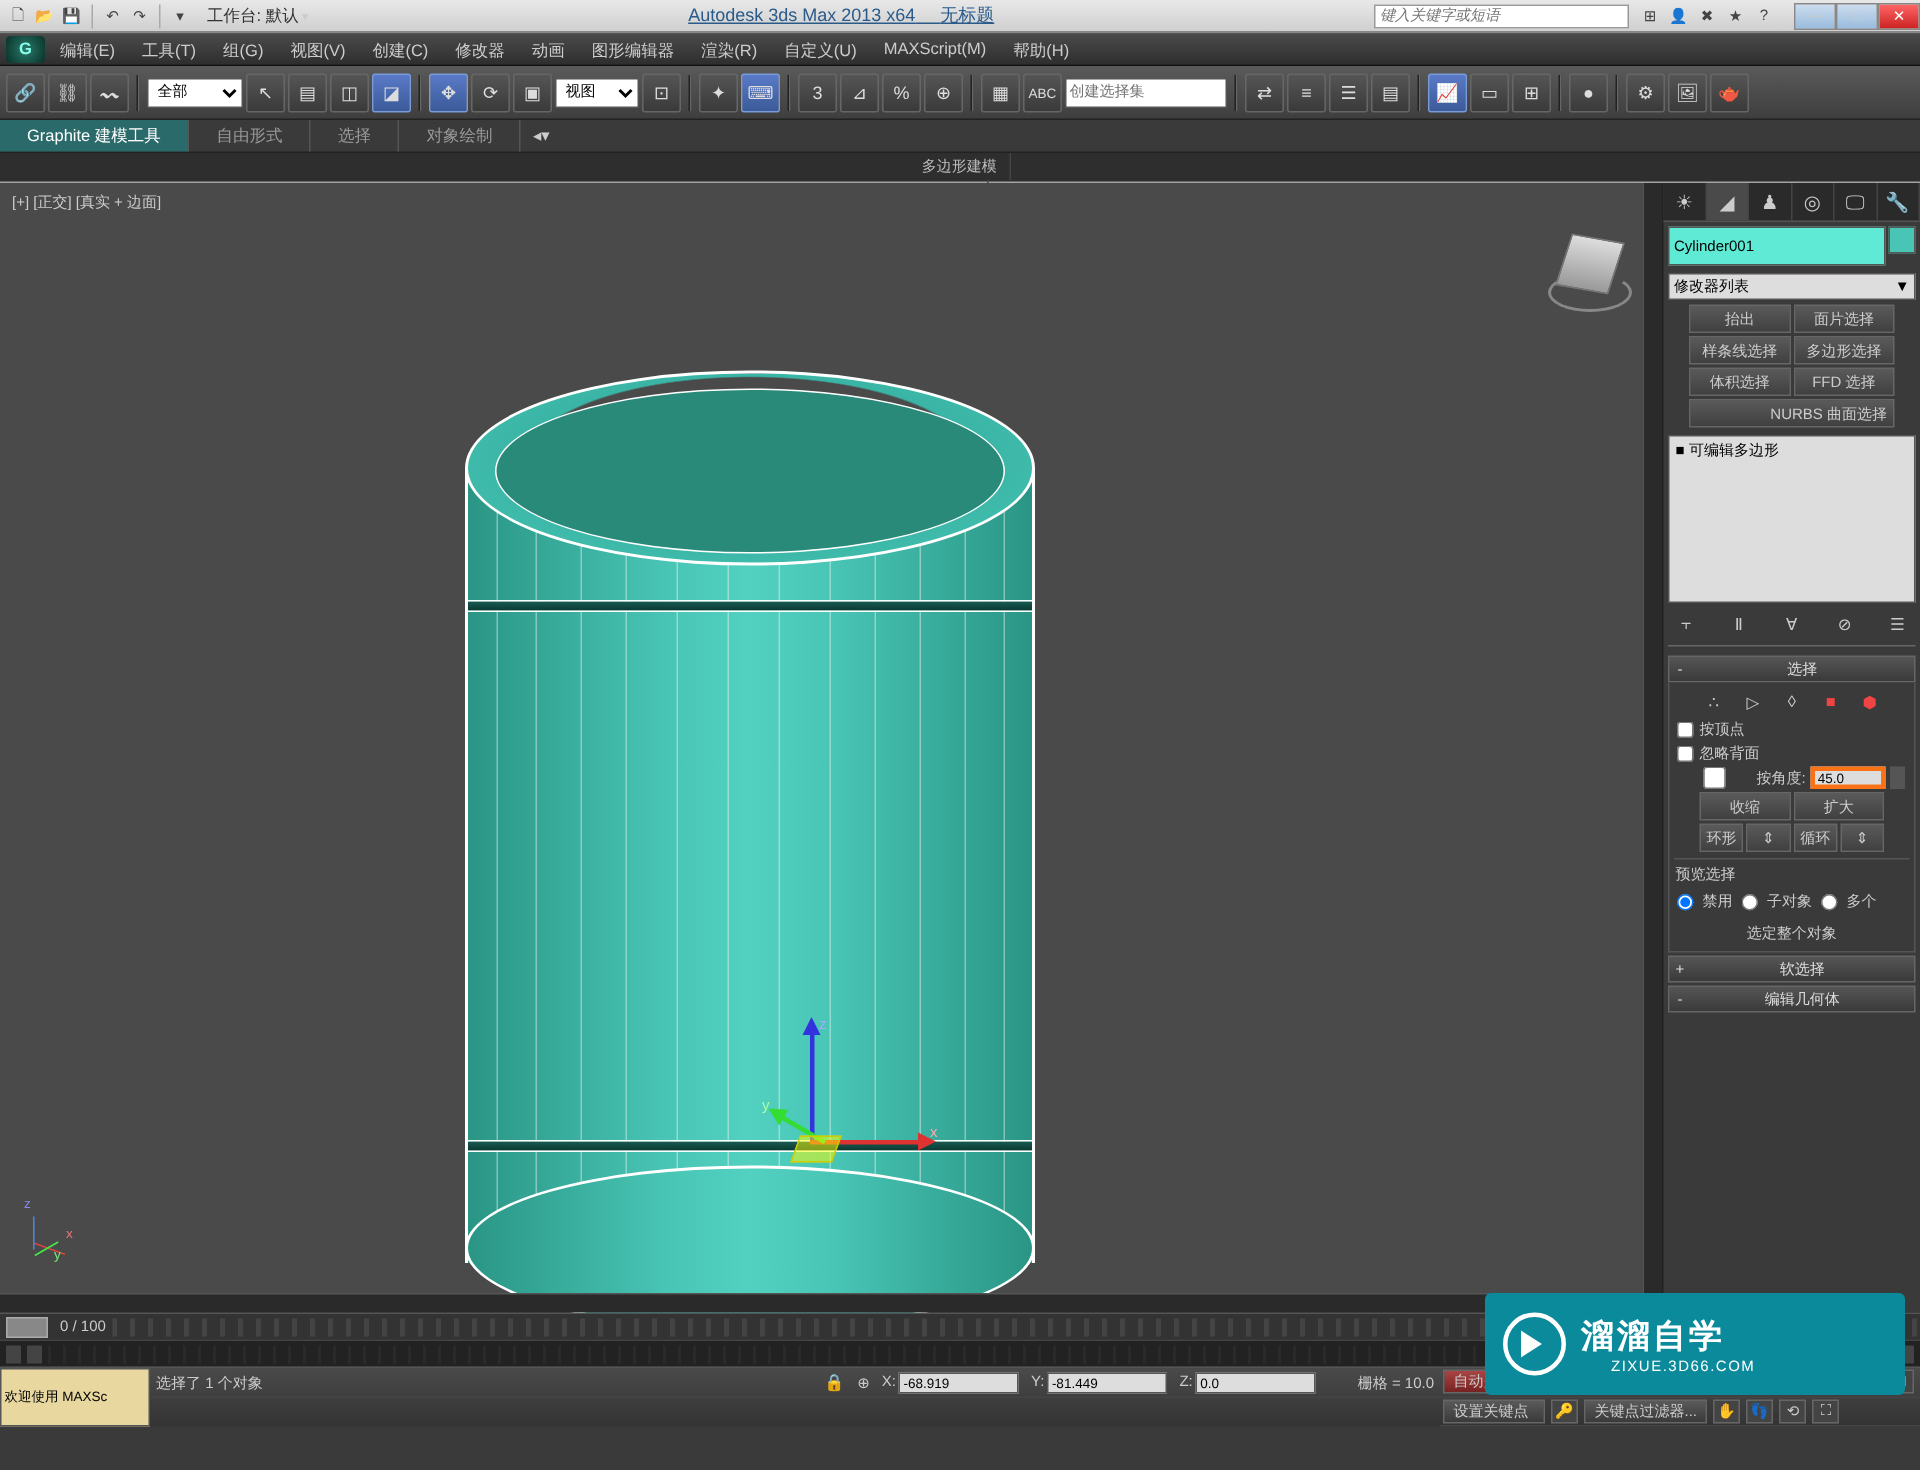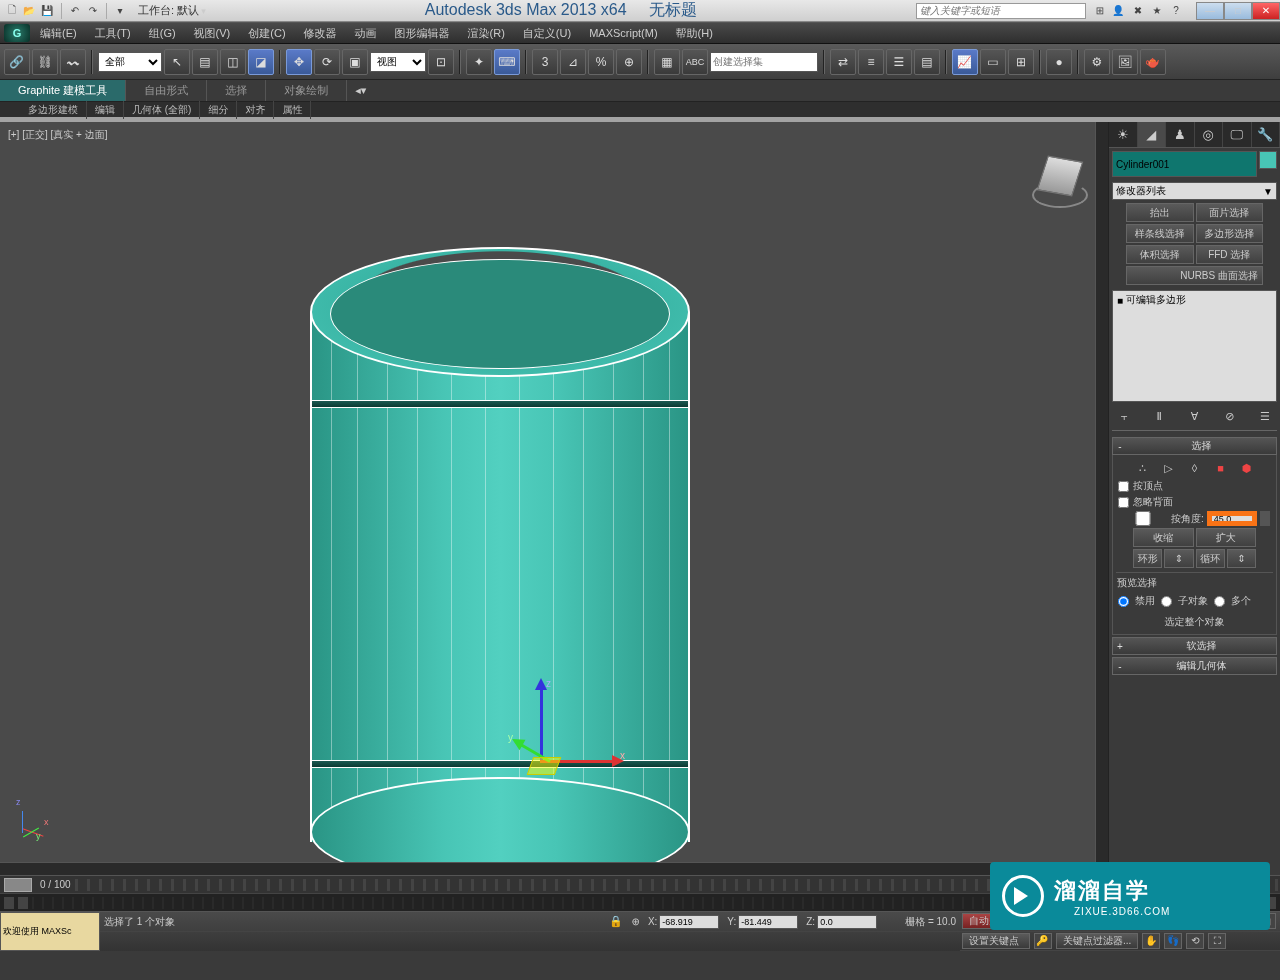--- a/index.html
+++ b/index.html
@@ -2,41 +2,41 @@
 <html><head>
 <meta charset="utf-8">
 <style>
 * { margin:0; padding:0; box-sizing:border-box; font-family:"Microsoft YaHei",Arial,sans-serif; }
 body { width:1280px; height:980px; background:#3a3a3a; overflow:hidden; position:relative; font-size:11px; color:#ccc; }
 .titlebar { height:22px; background:linear-gradient(#e8e8e8,#cfcfcf); display:flex; align-items:center; border-bottom:1px solid #888; }
 .tb-icons { display:flex; gap:2px; padding:0 4px; }
 .tb-ico { width:16px; height:16px; display:flex; align-items:center; justify-content:center; font-size:10px; color:#444; }
 .tb-sep { width:1px; height:16px; background:#aaa; margin:0 3px; }
 .tb-label { color:#333; font-size:11px; margin-left:6px; }
-.tb-title { flex:1; text-align:center; color:#2a5a8a; font-size:16px; }
+.tb-title { flex:1; text-align:center; color:#2a5a8a; font-size:12px;text-decoration:underline; }
 .tb-search { width:170px; height:16px; background:#fff; border:1px solid #999; font-size:10px; color:#999; padding:0 3px; font-style:italic; }
 .tb-right-icons { display:flex; gap:3px; padding:0 6px; }
 .win-controls { display:flex; margin-left:6px; }
 .win-btn { width:28px; height:18px; display:flex; align-items:center; justify-content:center; font-size:10px; border:1px solid #888; }
 .win-min{background:linear-gradient(#cde,#9bd);} .win-max{background:linear-gradient(#cde,#9bd);} .win-close{background:linear-gradient(#f66,#c22);color:#fff;}
 
 .menubar { height:22px; background:linear-gradient(#4a4a4a,#2e2e2e); display:flex; align-items:center; padding:0 4px; gap:2px; border-top:1px solid #555; border-bottom:1px solid #111;}
 .app-btn { width:26px; height:18px; background:radial-gradient(circle,#2a7a6a,#083028); border-radius:3px; display:flex; align-items:center; justify-content:center; color:#8fe; font-size:11px; font-weight:bold;}
 .menu-item { padding:3px 8px; color:#ccc; font-size:11px; cursor:default; }
 
 .toolbar1 { height:36px; background:linear-gradient(#5a5a5a,#3e3e3e); display:flex; align-items:center; padding:0 4px; gap:2px; border-bottom:1px solid #222;}
 .tool-btn { width:26px; height:26px; background:linear-gradient(#555,#3a3a3a); border:1px solid #666; border-radius:2px; display:flex; align-items:center; justify-content:center; font-size:12px; color:#ddd; }
 .tool-btn.active { background:linear-gradient(#5a7ac8,#3a5a98); border-color:#7a9ad8; }
 .tool-sep { width:2px; height:24px; background:#222; border-right:1px solid #666; margin:0 3px;}
 .tool-dd { height:20px; background:#fff; border:1px solid #555; color:#000; font-size:10px; padding:0 2px; }
 
 .ribbonbar { height:22px; background:#3a3a3a; display:flex; align-items:center; border-bottom:1px solid #222;}
 .ribbon-tab { padding:3px 18px; font-size:11px; color:#999; border-right:1px solid #555;}
 .ribbon-tab.active { background:#2a6a6a; color:#fff; }
-.ribbonbar2 { height:20px; background:#2e2e2e; display:flex; align-items:center; padding:0 20px; gap:0; border-bottom:5px solid #a3a3a3;}
+.ribbonbar2 { height:20px; background:#2e2e2e; display:flex; align-items:center; padding:0 4px; gap:0; border-bottom:1px solid #a3a3a3;flex-direction:column;}
 .ribbon-sub { padding:2px 8px; font-size:10px; color:#bbb; border-right:1px solid #444;}
 
 .main-area { display:flex; height:753px; }
 .viewport { flex:1; background:#4a4a4a; position:relative; overflow:hidden; }
 .vp-label { position:absolute; top:6px; left:8px; color:#ccc; font-size:10px;}
 .viewcube { position:absolute; top:28px; right:20px; width:56px; height:56px; }
 .viewcube .cube { width:36px; height:36px; background:linear-gradient(#ddd,#999); border:1px solid #777; transform:rotate(10deg) skew(-8deg); position:absolute; top:8px; left:10px;}
 .viewcube .ring { width:56px; height:26px; border:2px solid #888; border-radius:50%; position:absolute; bottom:-2px; left:0; border-top-color:transparent;}
 .axis-widget { position:absolute; bottom:34px; left:14px; width:40px; height:40px;}
 .axis-widget .x{position:absolute;bottom:8px;left:8px;width:22px;height:1px;background:#e44;transform:rotate(20deg);}
@@ -64,61 +64,61 @@
 .gizmo .box{position:absolute;left:40px;top:75px;width:28px;height:18px;background:rgba(255,255,0,0.5);border:1px solid #cc0;transform:skew(-20deg);}
 .gizmo .lz{position:absolute;left:56px;top:-4px;color:#aaf;font-size:10px;}
 .gizmo .lx{position:absolute;left:130px;top:68px;color:#faa;font-size:10px;}
 .gizmo .ly{position:absolute;left:18px;top:50px;color:#afa;font-size:10px;}
 
 .cmd-panel { width:172px; background:#3a3a3a; border-left:1px solid #222; display:flex; flex-direction:column; }
 .cp-tabs { height:26px; display:flex; background:#2a2a2a; border-bottom:1px solid #555;}
 .cp-tab { flex:1; display:flex; align-items:center; justify-content:center; font-size:13px; border-right:1px solid #444;}
 .cp-tab.active{ background:#4a4a4a;}
 .cp-name { display:flex; padding:3px; gap:2px;}
-.cp-name input{ flex:1; height:18px; background:#0f766e; border:1px solid #555; font-size:10px; padding:12px 3px; color:#000;}
+.cp-name input{ flex:1; height:18px; background:#5eead4; border:1px solid #555; font-size:10px; padding:12px 3px; color:#000;}
 .cp-color { width:18px; height:18px; background:#48c5b5; border:1px solid #555;}
 .cp-dd { margin:2px 3px; height:18px; background:#ddd; border:1px solid #555; display:flex; align-items:center; padding:0 3px; color:#000; font-size:10px; justify-content:space-between;}
 .cp-btn-row { display:flex; gap:2px; padding:1px 17px;}
 .cp-btn { flex:1; height:19px; background:linear-gradient(#5a5a5a,#404040); border:1px solid #666; display:flex; align-items:center; justify-content:center; font-size:10px; color:#ccc;}
 .cp-stack { margin:4px 3px; height:112px; background:#ddd; border:1px solid #555; color:#000; font-size:10px;}
 .cp-stack-item { padding:2px 4px; display:flex; align-items:center; gap:3px;}
 .cp-mini-row { display:flex; gap:4px; padding:2px 6px; justify-content:space-between;}
 .cp-mini { width:18px; height:16px; display:flex; align-items:center; justify-content:center; font-size:11px;}
 .cp-rollout-hd { height:18px; background:linear-gradient(#555,#3a3a3a); border:1px solid #666; margin:2px 3px 0; display:flex; align-items:center; font-size:10px; color:#ddd;}
 .cp-rollout-hd .pm{width:14px;text-align:center;}
 .cp-rollout-hd .txt{flex:1;text-align:center;}
 .cp-rollout-body { margin:0 3px; padding:3px; background:#3a3a3a; border:1px solid #555; border-top:none;}
 .cp-subobj{display:flex;gap:8px;padding:2px 4px;justify-content:center;}
 .cp-sub{width:18px;height:16px;display:flex;align-items:center;justify-content:center;font-size:11px;}
 .cp-sub.red{color:#e44;}
 .cp-check{display:flex;align-items:center;gap:4px;padding:1px 2px;font-size:10px;}
 .cp-check input[type=checkbox]{width:11px;height:11px;}
 .cp-spin{display:flex;align-items:center;gap:3px;padding:1px 2px;font-size:10px;}
-.cp-spin input{width:50px;height:15px;background:#ddd;border:5px solid #f97316;font-size:9px;padding:0 2px;color:#000;}
+.cp-spin input{width:50px;height:15px;background:#ddd;border:3px solid #f97316;font-size:9px;padding:0 2px;color:#000;}
 .cp-spin .spn{width:10px;height:15px;background:#555;display:flex;flex-direction:column;}
 .cp-radio-row{display:flex;gap:6px;padding:1px 2px;font-size:10px;align-items:center;flex-wrap:wrap;}
 .cp-radio-row input{width:11px;height:11px;}
 
 .timeline { height:18px; background:#333; display:flex; align-items:center; border-top:1px solid #555;}
 .tl-slider { width:28px; height:14px; background:#888; border:1px solid #aaa; margin:0 4px;}
 .tl-frame { color:#ccc; font-size:10px; padding:0 4px;}
 .tl-track { flex:1; height:12px; background:repeating-linear-gradient(90deg,#444 0 3px,#333 3px 12px); position:relative;}
 
 .timetrack2 { height:18px; background:#222; display:flex; align-items:center; padding:0 4px; gap:4px; border-top:1px solid #444;}
 .tt2-a{width:10px;height:12px;background:#444;}
 .tt2-b{width:10px;height:12px;background:#444;}
 .tt2-strip{flex:1;height:12px;background:repeating-linear-gradient(90deg,#2a2a2a 0 2px,#222 2px 10px);}
 
 .statusbar { height:40px; background:linear-gradient(#4a4a4a,#333); display:flex; border-top:1px solid #555;}
 .sb-script{width:100px;background:#e8d8a0;border:1px solid #555;display:flex;flex-direction:column;justify-content:center;padding:2px;font-size:9px;color:#000;}
 .sb-mid{flex:1;display:flex;flex-direction:column;}
 .sb-row1{height:20px;display:flex;align-items:center;padding:0 4px;font-size:10px;gap:8px;border-bottom:1px solid #444;}
 .sb-row2{height:20px;display:flex;align-items:center;padding:0 4px;font-size:10px;gap:8px;}
 .sb-coord{display:flex;align-items:center;gap:2px;}
-.sb-coord input{width:60px;height:14px;background:#ddd;border:1px solid #555;font-size:9px;color:#000;padding:0 2px;}
+.sb-coord input{width:80px;height:14px;background:#ddd;border:1px solid #555;font-size:9px;color:#000;padding:0 2px;}
 .sb-lock{font-size:11px;}
 .sb-right{width:320px;display:flex;flex-direction:column;}
 .sb-right-row{height:20px;display:flex;align-items:center;font-size:10px;gap:4px;padding:0 2px;border-bottom:1px solid #444;}
 .sb-btn{height:16px;padding:0 6px;background:linear-gradient(#5a5a5a,#3a3a3a);border:1px solid #666;display:flex;align-items:center;font-size:10px;}
 .sb-nav{width:18px;height:16px;background:#444;border:1px solid #666;display:flex;align-items:center;justify-content:center;}
 .watermark{position:absolute;right:10px;bottom:50px;width:280px;height:68px;background:#0a8a9a;border-radius:4px;display:flex;align-items:center;padding:0 12px;gap:10px;}
 .wm-play{width:42px;height:42px;border:3px solid #fff;border-radius:50%;display:flex;align-items:center;justify-content:center;}
 .wm-play::after{content:"";border:9px solid transparent;border-left:14px solid #fff;margin-left:5px;}
 .wm-txt{color:#fff;display:flex;flex-direction:column;}
 .wm-txt .cn{font-size:22px;font-weight:bold;letter-spacing:2px;}

